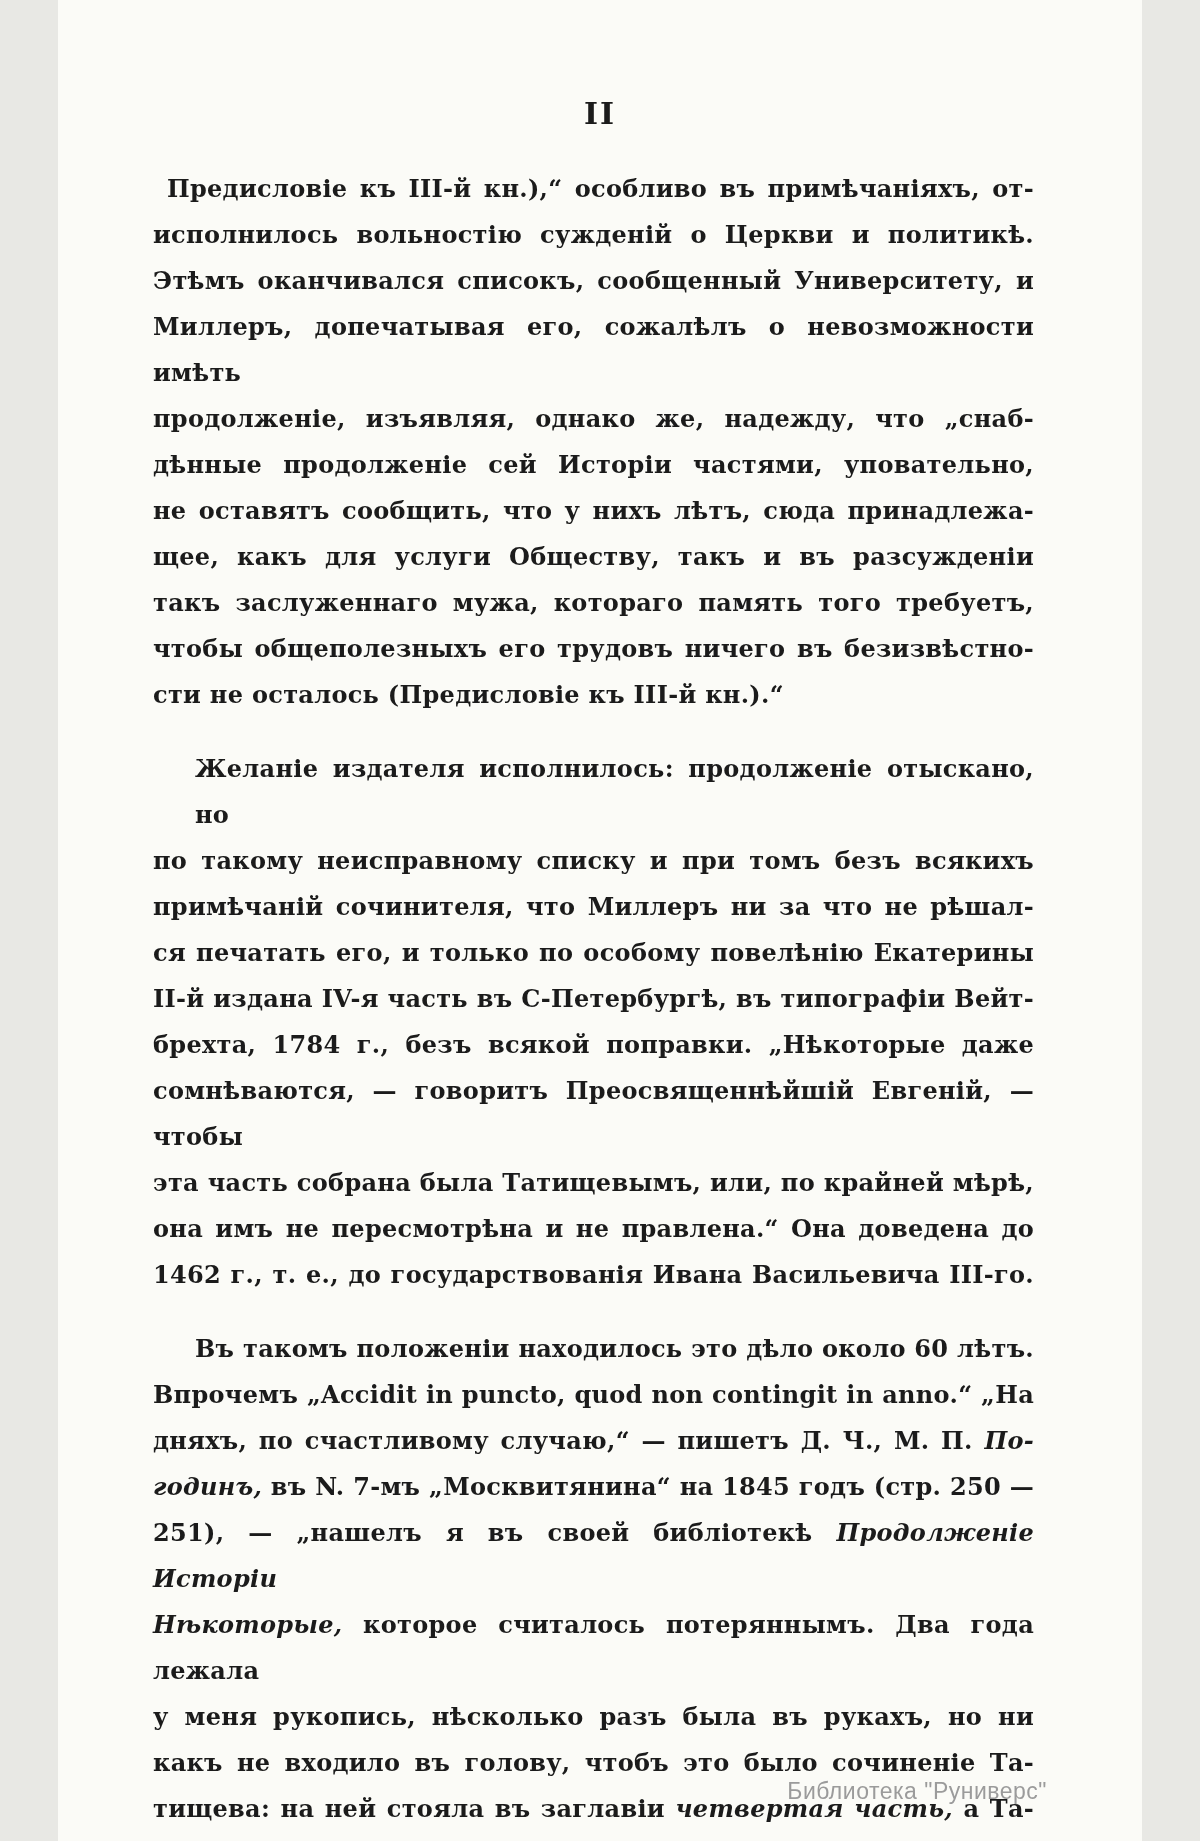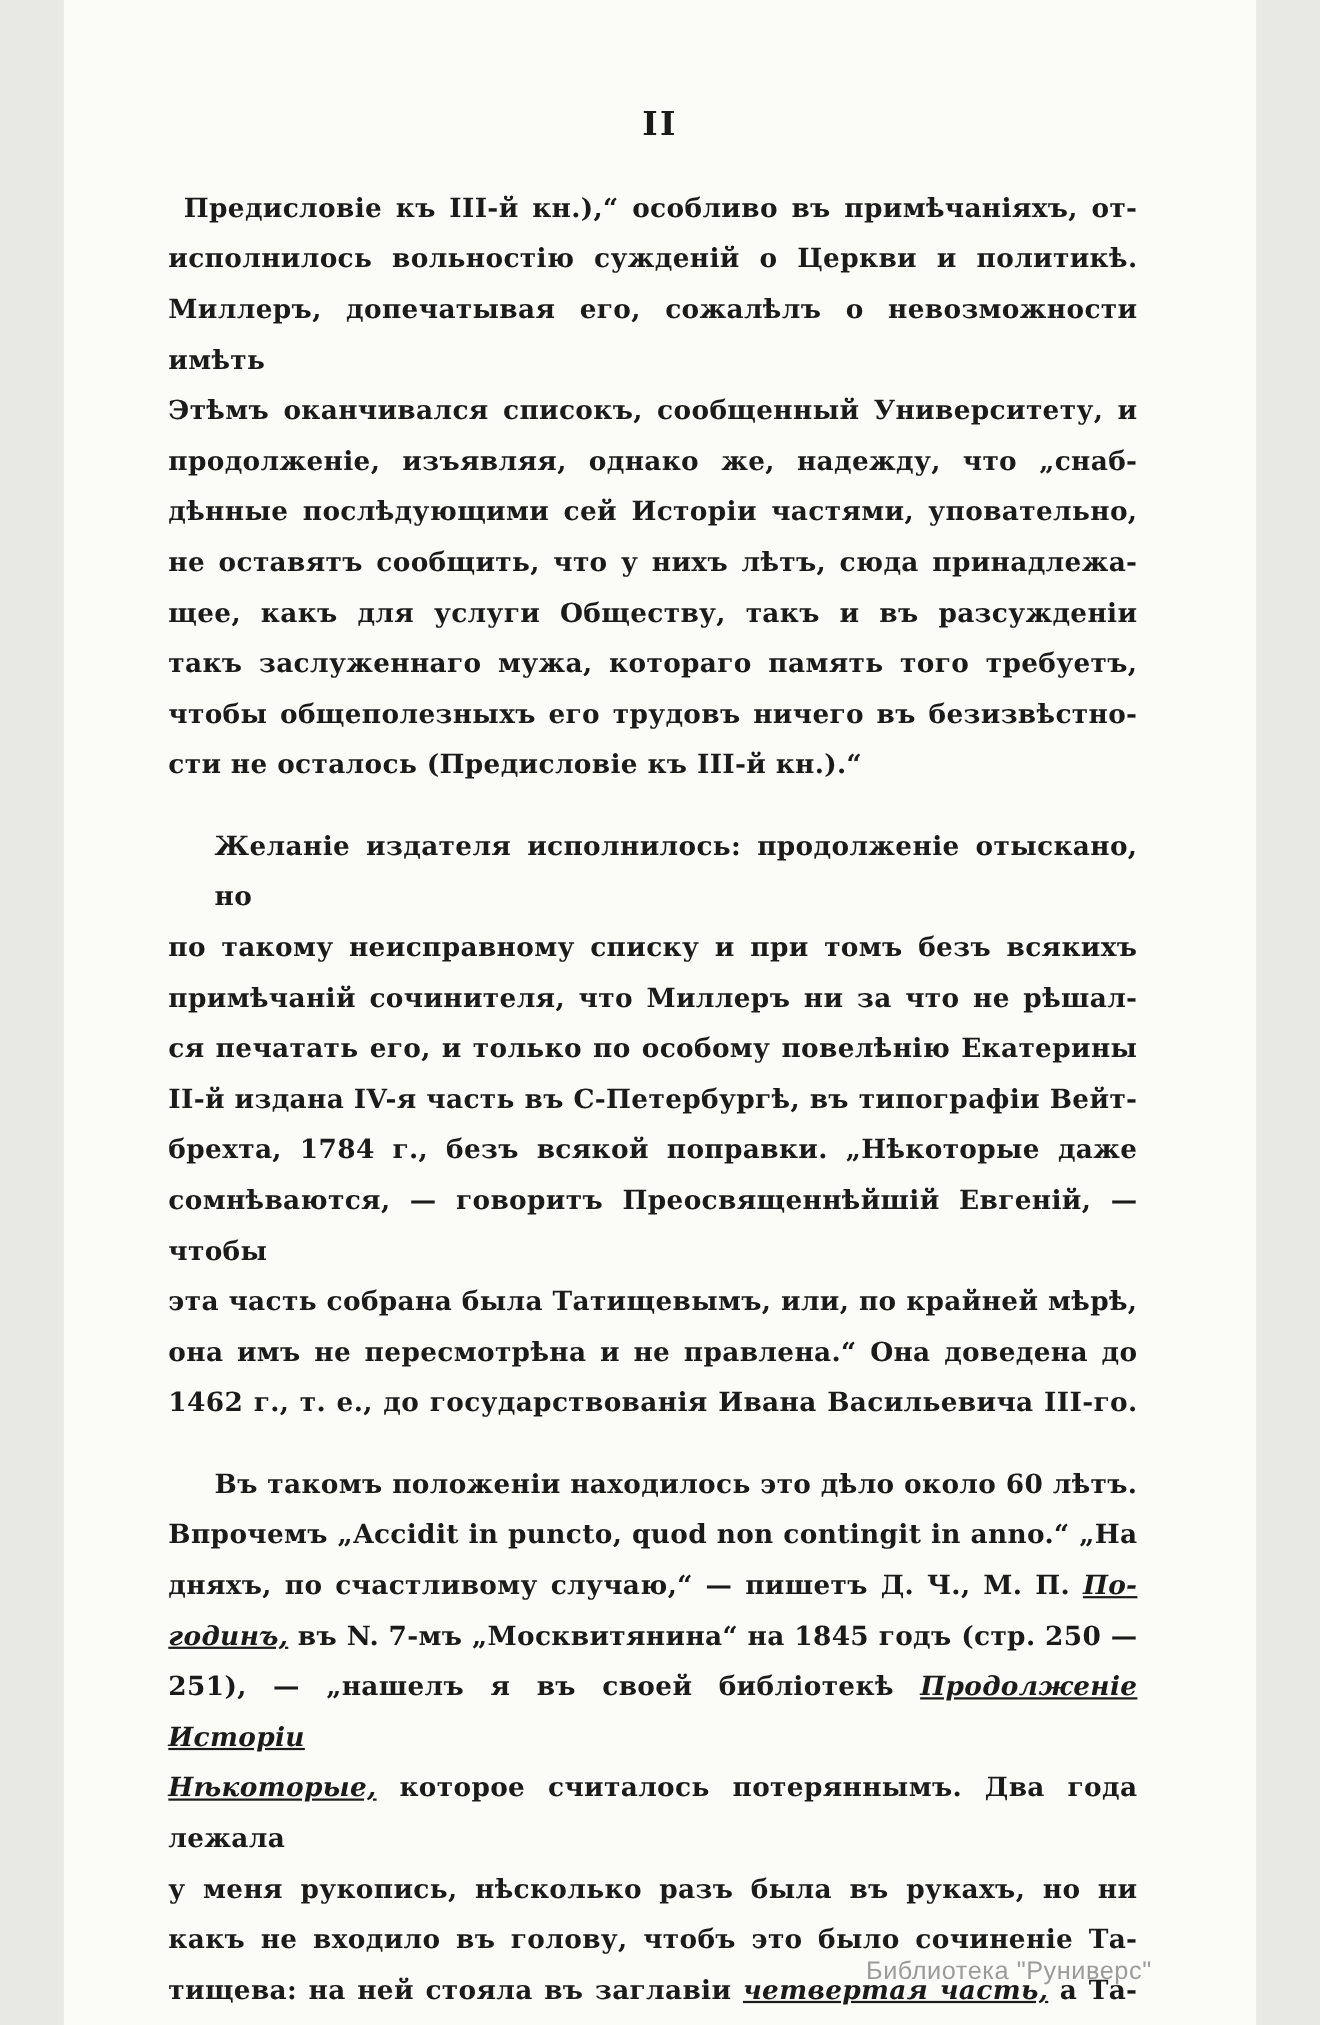--- a/index.html
+++ b/index.html
@@ -36,21 +36,21 @@
     line-height: 46px;
     text-align: justify;
     text-align-last: justify;
     letter-spacing: 0.3px;
   }
   .line.natural {
     text-align-last: left;
   }
   .para.indent-big .line:first-child { padding-left: 42px; }
   .para.indent-small .line:first-child { padding-left: 14px; }
-  .it { font-style: italic; text-decoration: underline; }
+  .it { font-style: italic; }
   .watermark {
     position: absolute;
     top: 1778px;
     right: 95px;
     font-family: "Liberation Sans", sans-serif;
     font-weight: 400;
     font-size: 23px;
     color: #9b9b9b;
     letter-spacing: 0.5px;
   }
@@ -59,24 +59,24 @@
 <body>
 
 <div class="page">
 
   <div class="pagenum">II</div>
 
   <div class="text-block">
     <div class="para indent-small">
         <div class="line"><span>Предисловіе къ III-й кн.),“ особливо въ примѣчаніяхъ, от-</span></div>
         <div class="line"><span>исполнилось вольностію сужденій о Церкви и политикѣ.</span></div>
+        <div class="line"><span>Этѣмъ оканчивался списокъ, сообщенный Университету, и</span></div>
         <div class="line"><span>Миллеръ, допечатывая его, сожалѣлъ о невозможности имѣть</span></div>
-        <div class="line"><span>Этѣмъ оканчивался списокъ, сообщенный Университету, и</span></div>
         <div class="line"><span>продолженіе, изъявляя, однако же, надежду, что „снаб-</span></div>
-        <div class="line"><span>дѣнные послѣдующими сей Исторіи частями, уповательно,</span></div>
+        <div class="line"><span>дѣнные продолженіе сей Исторіи частями, уповательно,</span></div>
         <div class="line"><span>не оставятъ сообщить, что у нихъ лѣтъ, сюда принадлежа-</span></div>
         <div class="line"><span>щее, какъ для услуги Обществу, такъ и въ разсужденіи</span></div>
         <div class="line"><span>такъ заслуженнаго мужа, котораго память того требуетъ,</span></div>
         <div class="line"><span>чтобы общеполезныхъ его трудовъ ничего въ безизвѣстно-</span></div>
         <div class="line natural"><span>сти не осталось (Предисловіе къ III-й кн.).“</span></div>
       </div>
     <div class="para indent-big">
         <div class="line"><span>Желаніе издателя исполнилось: продолженіе отыскано, но</span></div>
         <div class="line"><span>по такому неисправному списку и при томъ безъ всякихъ</span></div>
         <div class="line"><span>примѣчаній сочинителя, что Миллеръ ни за что не рѣшал-</span></div>

